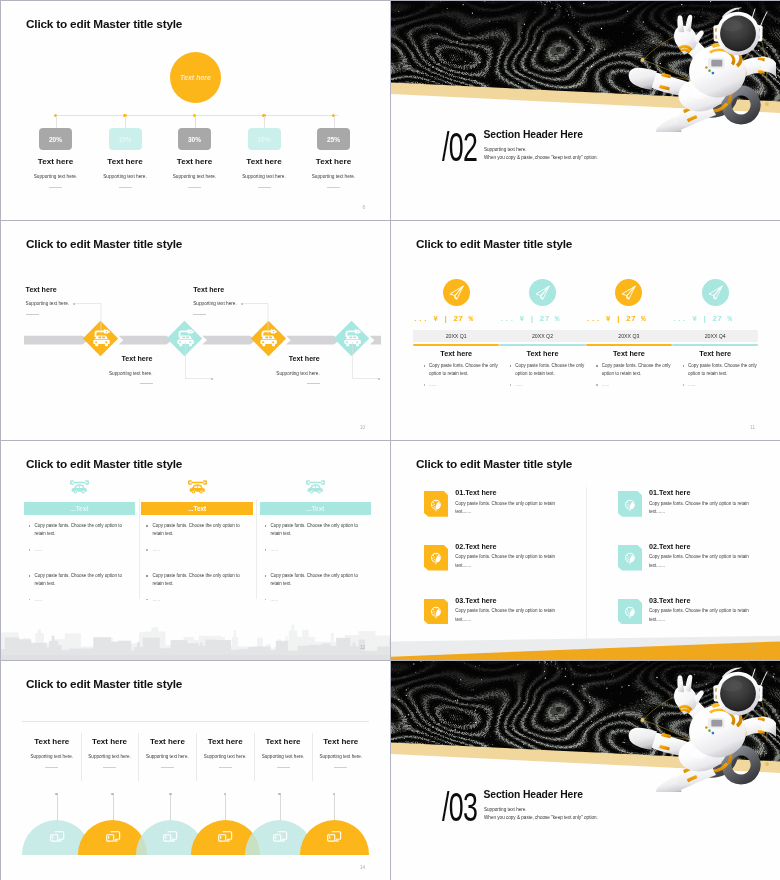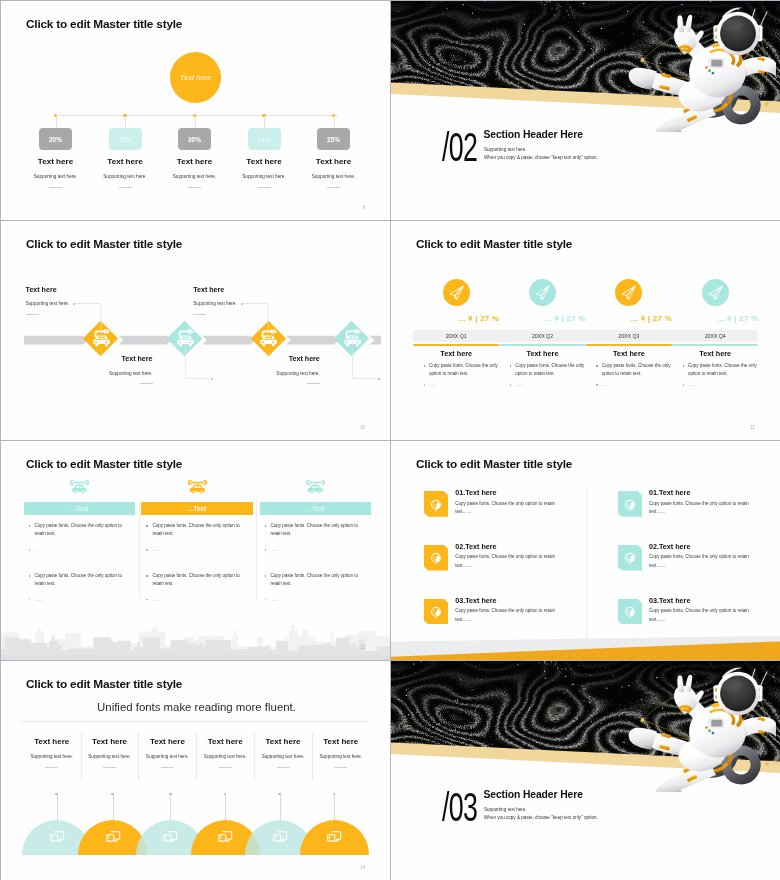--- a/index.html
+++ b/index.html
@@ -43,21 +43,21 @@
   .s3-txt{position:absolute;width:100px;}
   .s3-txt .t{font-size:7.1px;font-weight:bold;color:#111;line-height:1;}
   .s3-txt .sub{font-size:4.7px;color:#3a3a3a;margin-top:8.5px;line-height:1;}
   .s3-txt .dash{margin-top:7px;width:13px;height:1px;background:#ccc;}
   .s3-txt.ralign .dash{margin-left:auto;}
   .s3-sq{position:absolute;width:2px;height:2px;background:#c8c8c8;}
   
   .s4-bar{position:absolute;left:22px;top:108.7px;width:345.4px;height:12.3px;background:#f0f0f0;}
   .s4-circ{position:absolute;width:27px;height:27px;border-radius:50%;}
   .s4-ico{position:absolute;width:17px;height:17px;}
-  .s4-metric{position:absolute;width:86.35px;text-align:right;font-size:7.9px;font-weight:bold;letter-spacing:0.3px;}
+  .s4-metric{position:absolute;width:86.35px;text-align:left;font-size:7.9px;font-weight:bold;letter-spacing:0.3px;font-family:Liberation Mono, monospace;}
   .s4-qlabel{position:absolute;width:86.35px;text-align:center;font-size:5.2px;color:#333;top:112px;}
   .s4-under{position:absolute;height:1.9px;width:86.35px;top:122.8px;border-radius:1px;}
   .s4-ttl{position:absolute;width:86.35px;text-align:center;font-size:7.3px;font-weight:bold;color:#111;top:128px;}
   .s4-body{position:absolute;width:84px;top:141px;}
   .s4-li{position:relative;padding-left:7px;font-size:4.5px;color:#3a3a3a;line-height:1.75;}
   .s4-li:before{content:"";position:absolute;left:1.5px;top:3.4px;width:1.6px;height:1.6px;background:#999;}
   .s4-li2{position:relative;padding-left:7px;font-size:4.5px;color:#999;margin-top:4px;}
   .s4-li2:before{content:"";position:absolute;left:1.5px;top:2.4px;width:1.6px;height:1.6px;background:#bbb;}
   
   .s5-city{position:absolute;left:0;bottom:0;}
@@ -1124,21 +1124,20 @@
       </div>
     <svg class="s6-ribbon" width="389" height="44" viewBox="0 0 389 44">
       <polygon points="0,25.5 389,19.7 389,44 0,44" fill="#ebecee"></polygon>
       <polygon points="0,40.7 389,25.4 389,44 0,44" fill="#f0a71c"></polygon>
     </svg>
     <div class="pg">13</div>
   </div>
 
   <div class="slide">
     <div class="stitle">Click to edit Master title style</div>
-    <div class="s7-sub">Unified fonts make reading more fluent.</div>
     <div class="s7-rule"></div>
     <div id="s7-cols">
         <div class="s7-col" style="left: 23.25px;">
           <div class="t">Text here</div>
           <div class="sub">Supporting text here.</div>
           <div class="dash"></div>
         </div>
         <div class="s7-div" style="left: 79.55px;"></div>
         <div class="s7-stem" style="left: 55.6px;"></div>
         <div class="s7-dot" style="left: 54.3px;"></div>

